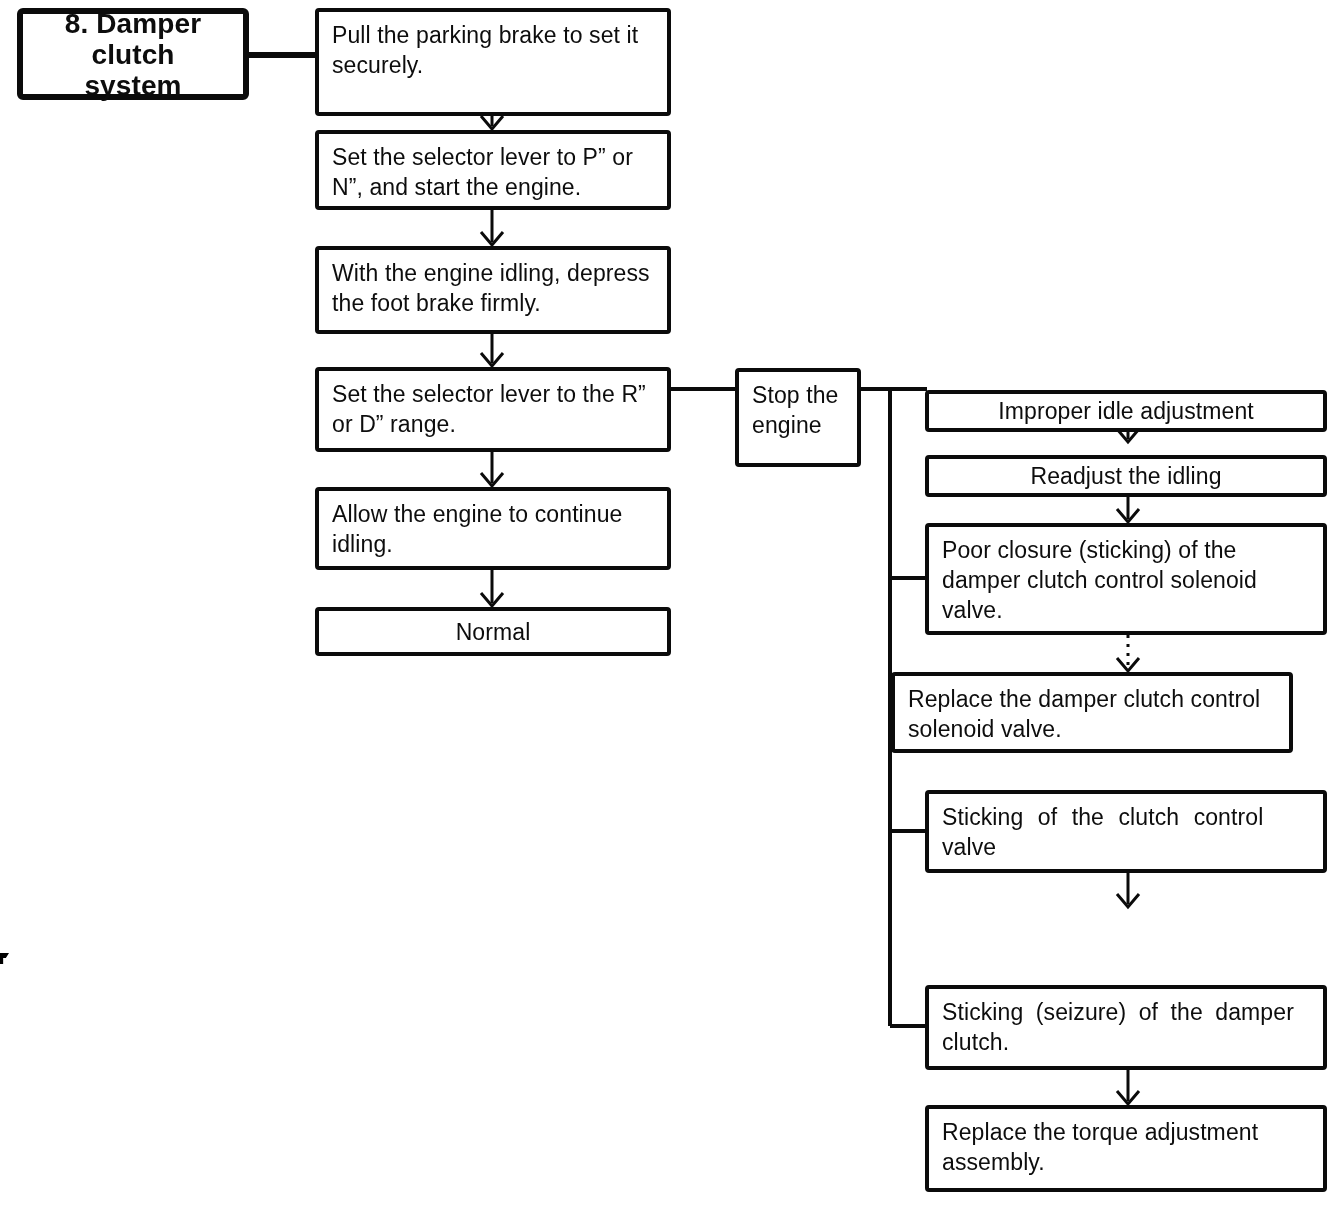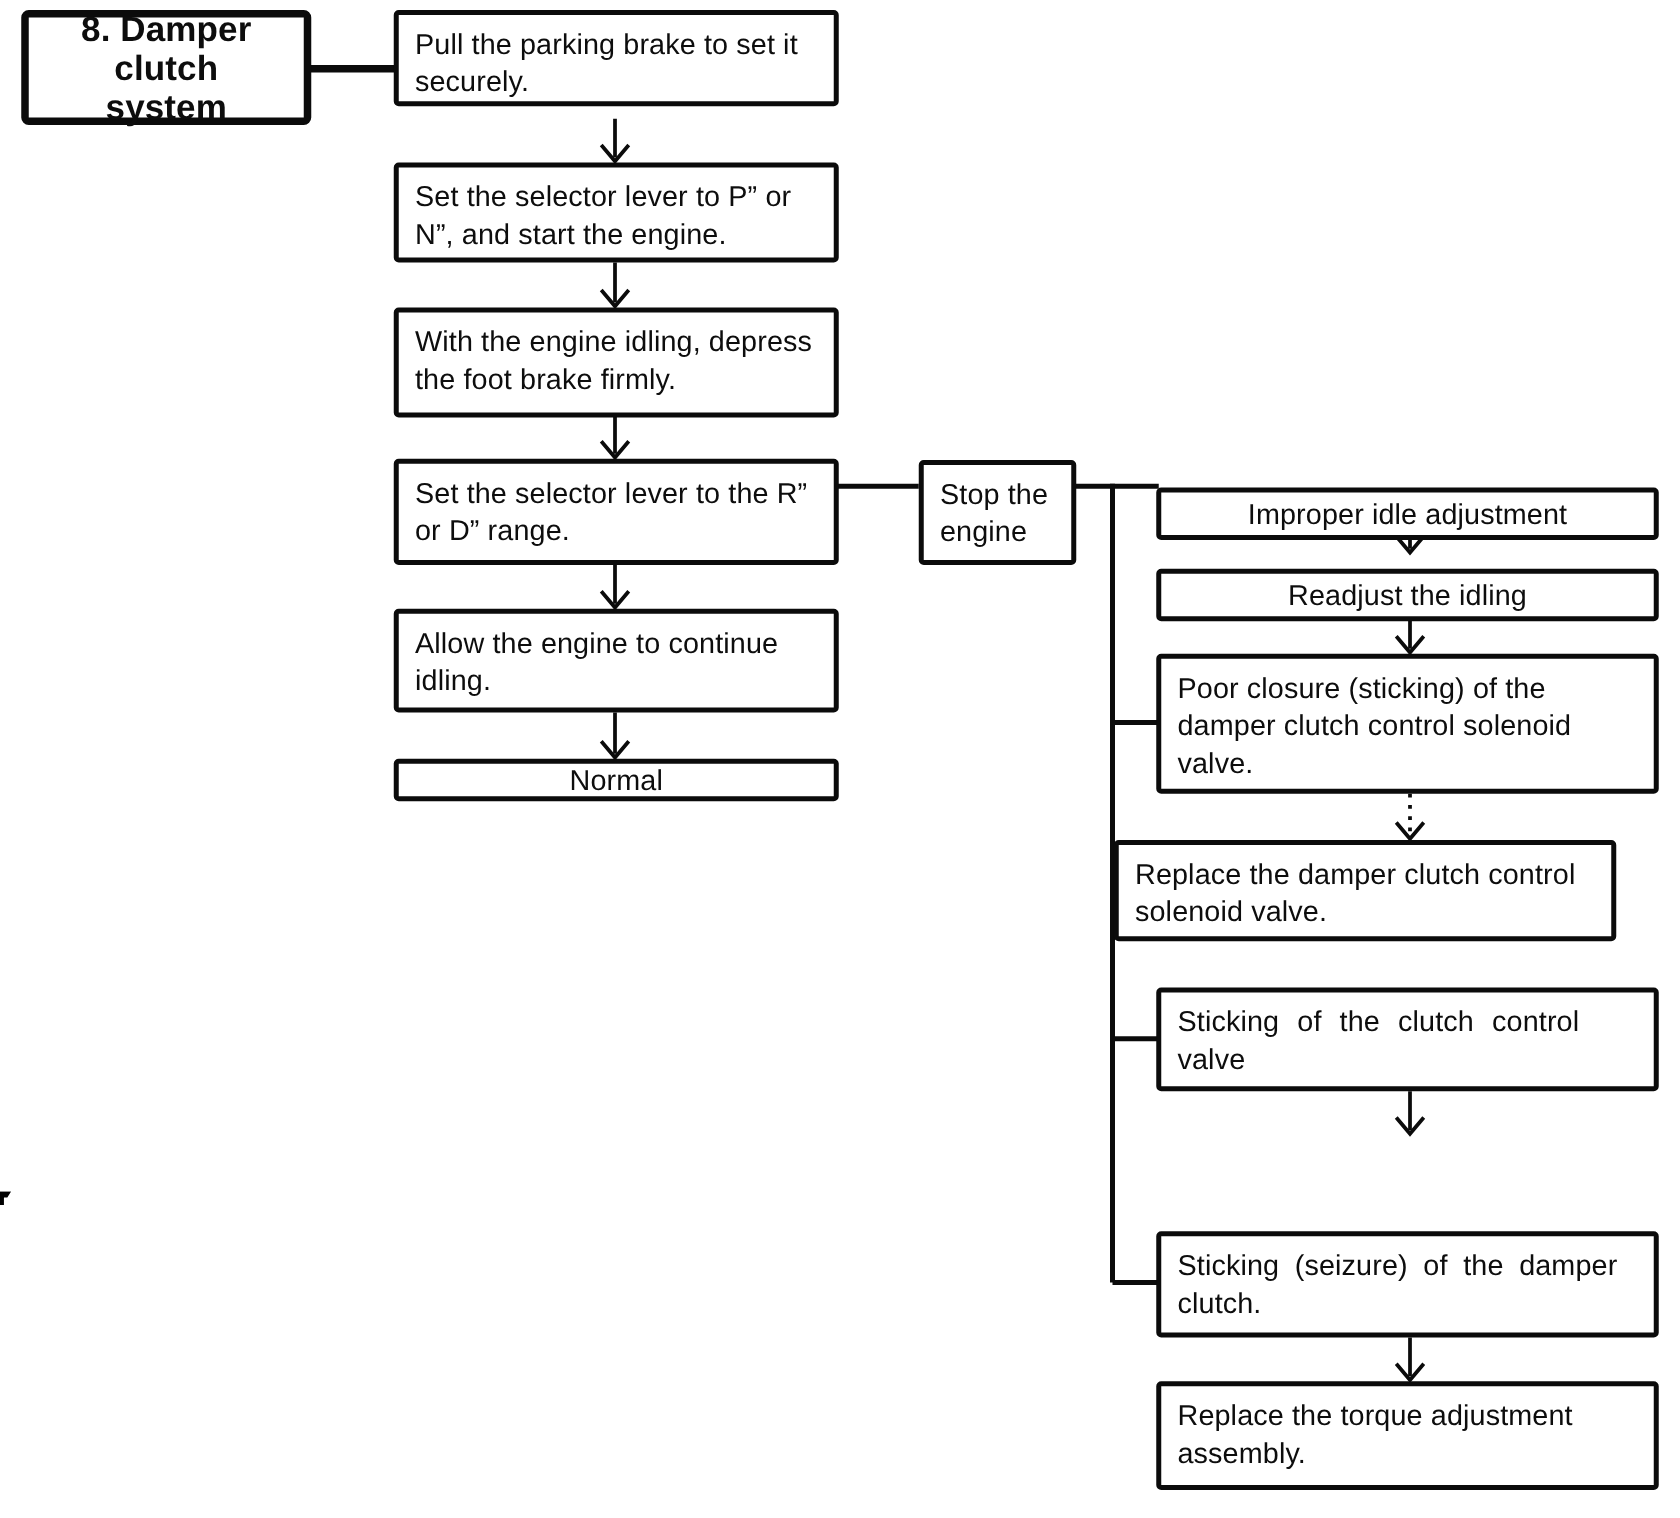--- a/index.html
+++ b/index.html
@@ -74,33 +74,33 @@
       <g stroke-width="3">
         <line x1="1128" y1="1070" x2="1128" y2="1101"></line>
           <polyline points="1117,1091 1128,1104 1139,1091"></polyline>
       </g>
     </g>
   </svg>
 
   <div class="box title" style="left:17px;top:8px;width:232px;height:92px;">8. Damper clutch
 system</div>
 
-  <div class="box" style="left:315px;top:8px;width:356px;height:77px;">Pull the parking brake to set it
+  <div class="box" style="left:315px;top:8px;width:356px;height:108px;">Pull the parking brake to set it
 securely.</div>
   <div class="box" style="left:315px;top:130px;width:356px;height:80px;">Set the selector lever to P” or
 N”, and start the engine.</div>
   <div class="box" style="left:315px;top:246px;width:356px;height:88px;">With the engine idling, depress
 the foot brake firmly.</div>
   <div class="box" style="left:315px;top:367px;width:356px;height:85px;">Set the selector lever to the R”
 or D” range.</div>
   <div class="box" style="left:315px;top:487px;width:356px;height:83px;">Allow the engine to continue
 idling.</div>
-  <div class="box center" style="left:315px;top:607px;width:356px;height:34px;">Normal</div>
+  <div class="box center" style="left:315px;top:607px;width:356px;height:49px;">Normal</div>
 
-  <div class="box" style="left:735px;top:368px;width:126px;height:84px;">Stop the
+  <div class="box" style="left:735px;top:368px;width:126px;height:99px;">Stop the
 engine</div>
 
   <div class="box center" style="left:925px;top:368px;width:402px;height:42px;margin-top:22px;">Improper idle adjustment</div>
   <div class="box center" style="left:925px;top:443px;width:402px;height:42px;margin-top:12px;">Readjust the idling</div>
 
   <div class="box" style="left:925px;top:523px;width:402px;height:112px;">Poor closure (sticking) of the
 damper clutch control solenoid
 valve.</div>
   <div class="box" style="left:891px;top:672px;width:402px;height:81px;">Replace the damper clutch control
 solenoid valve.</div>

